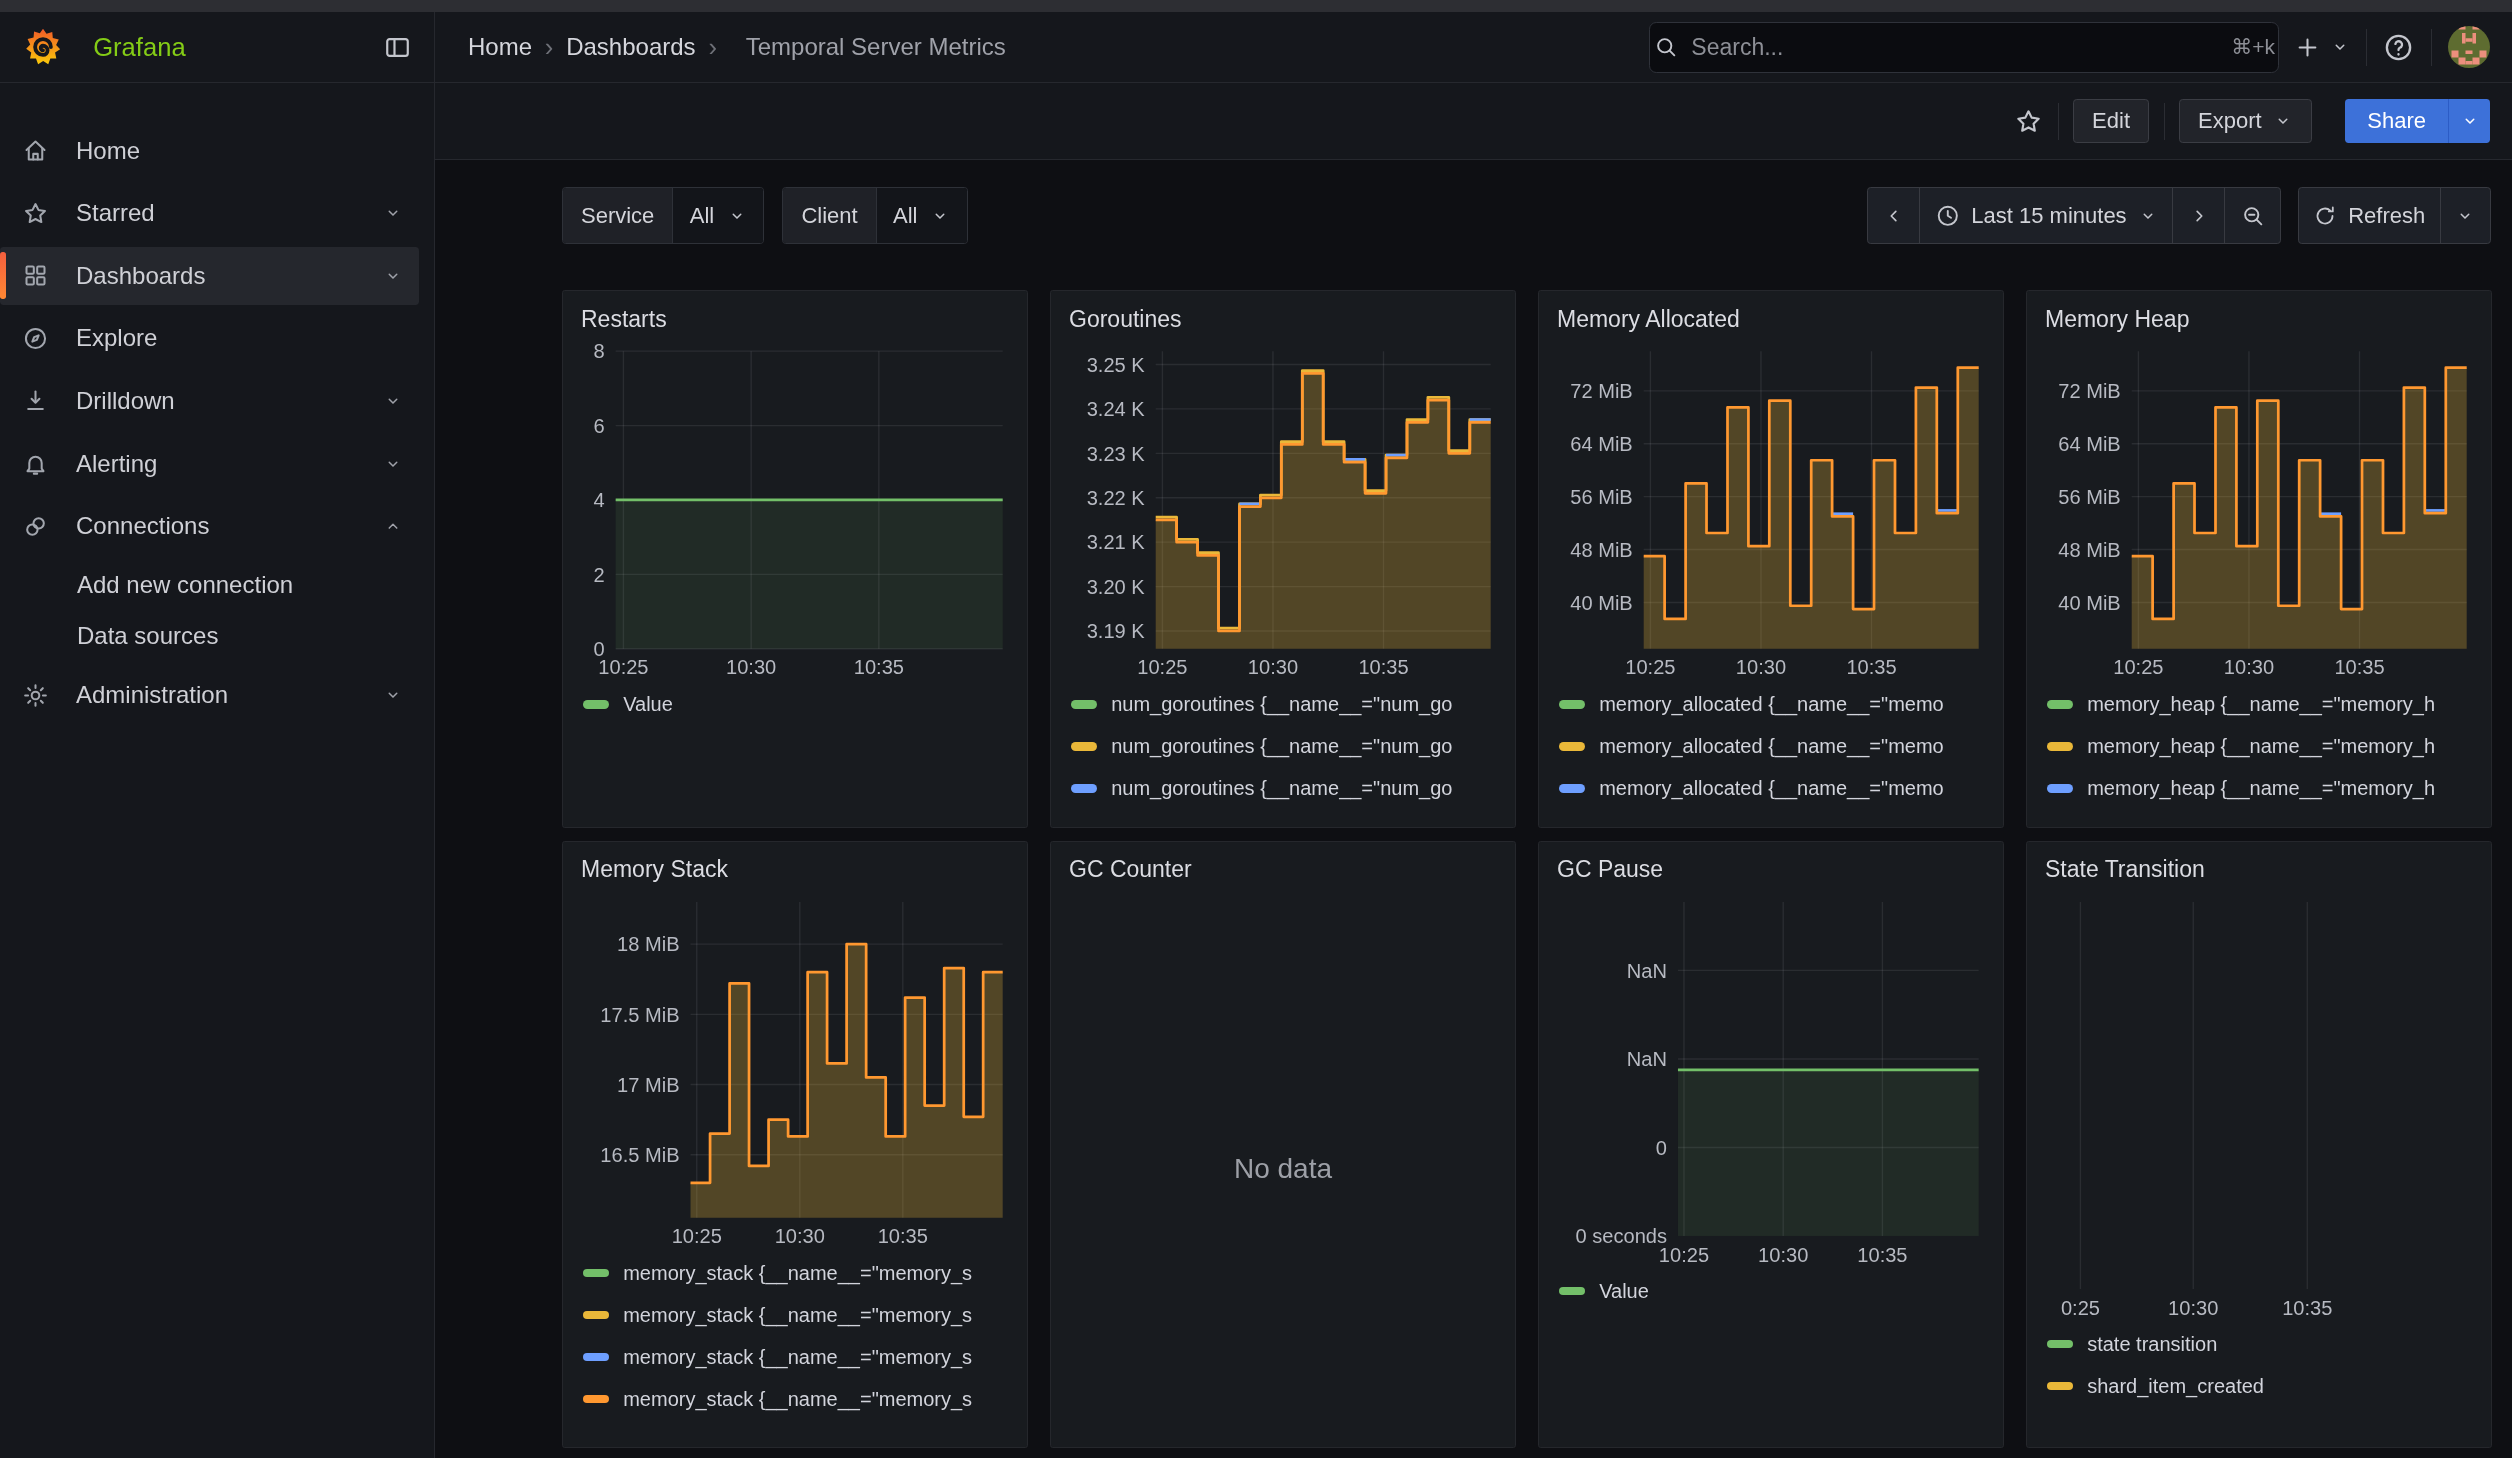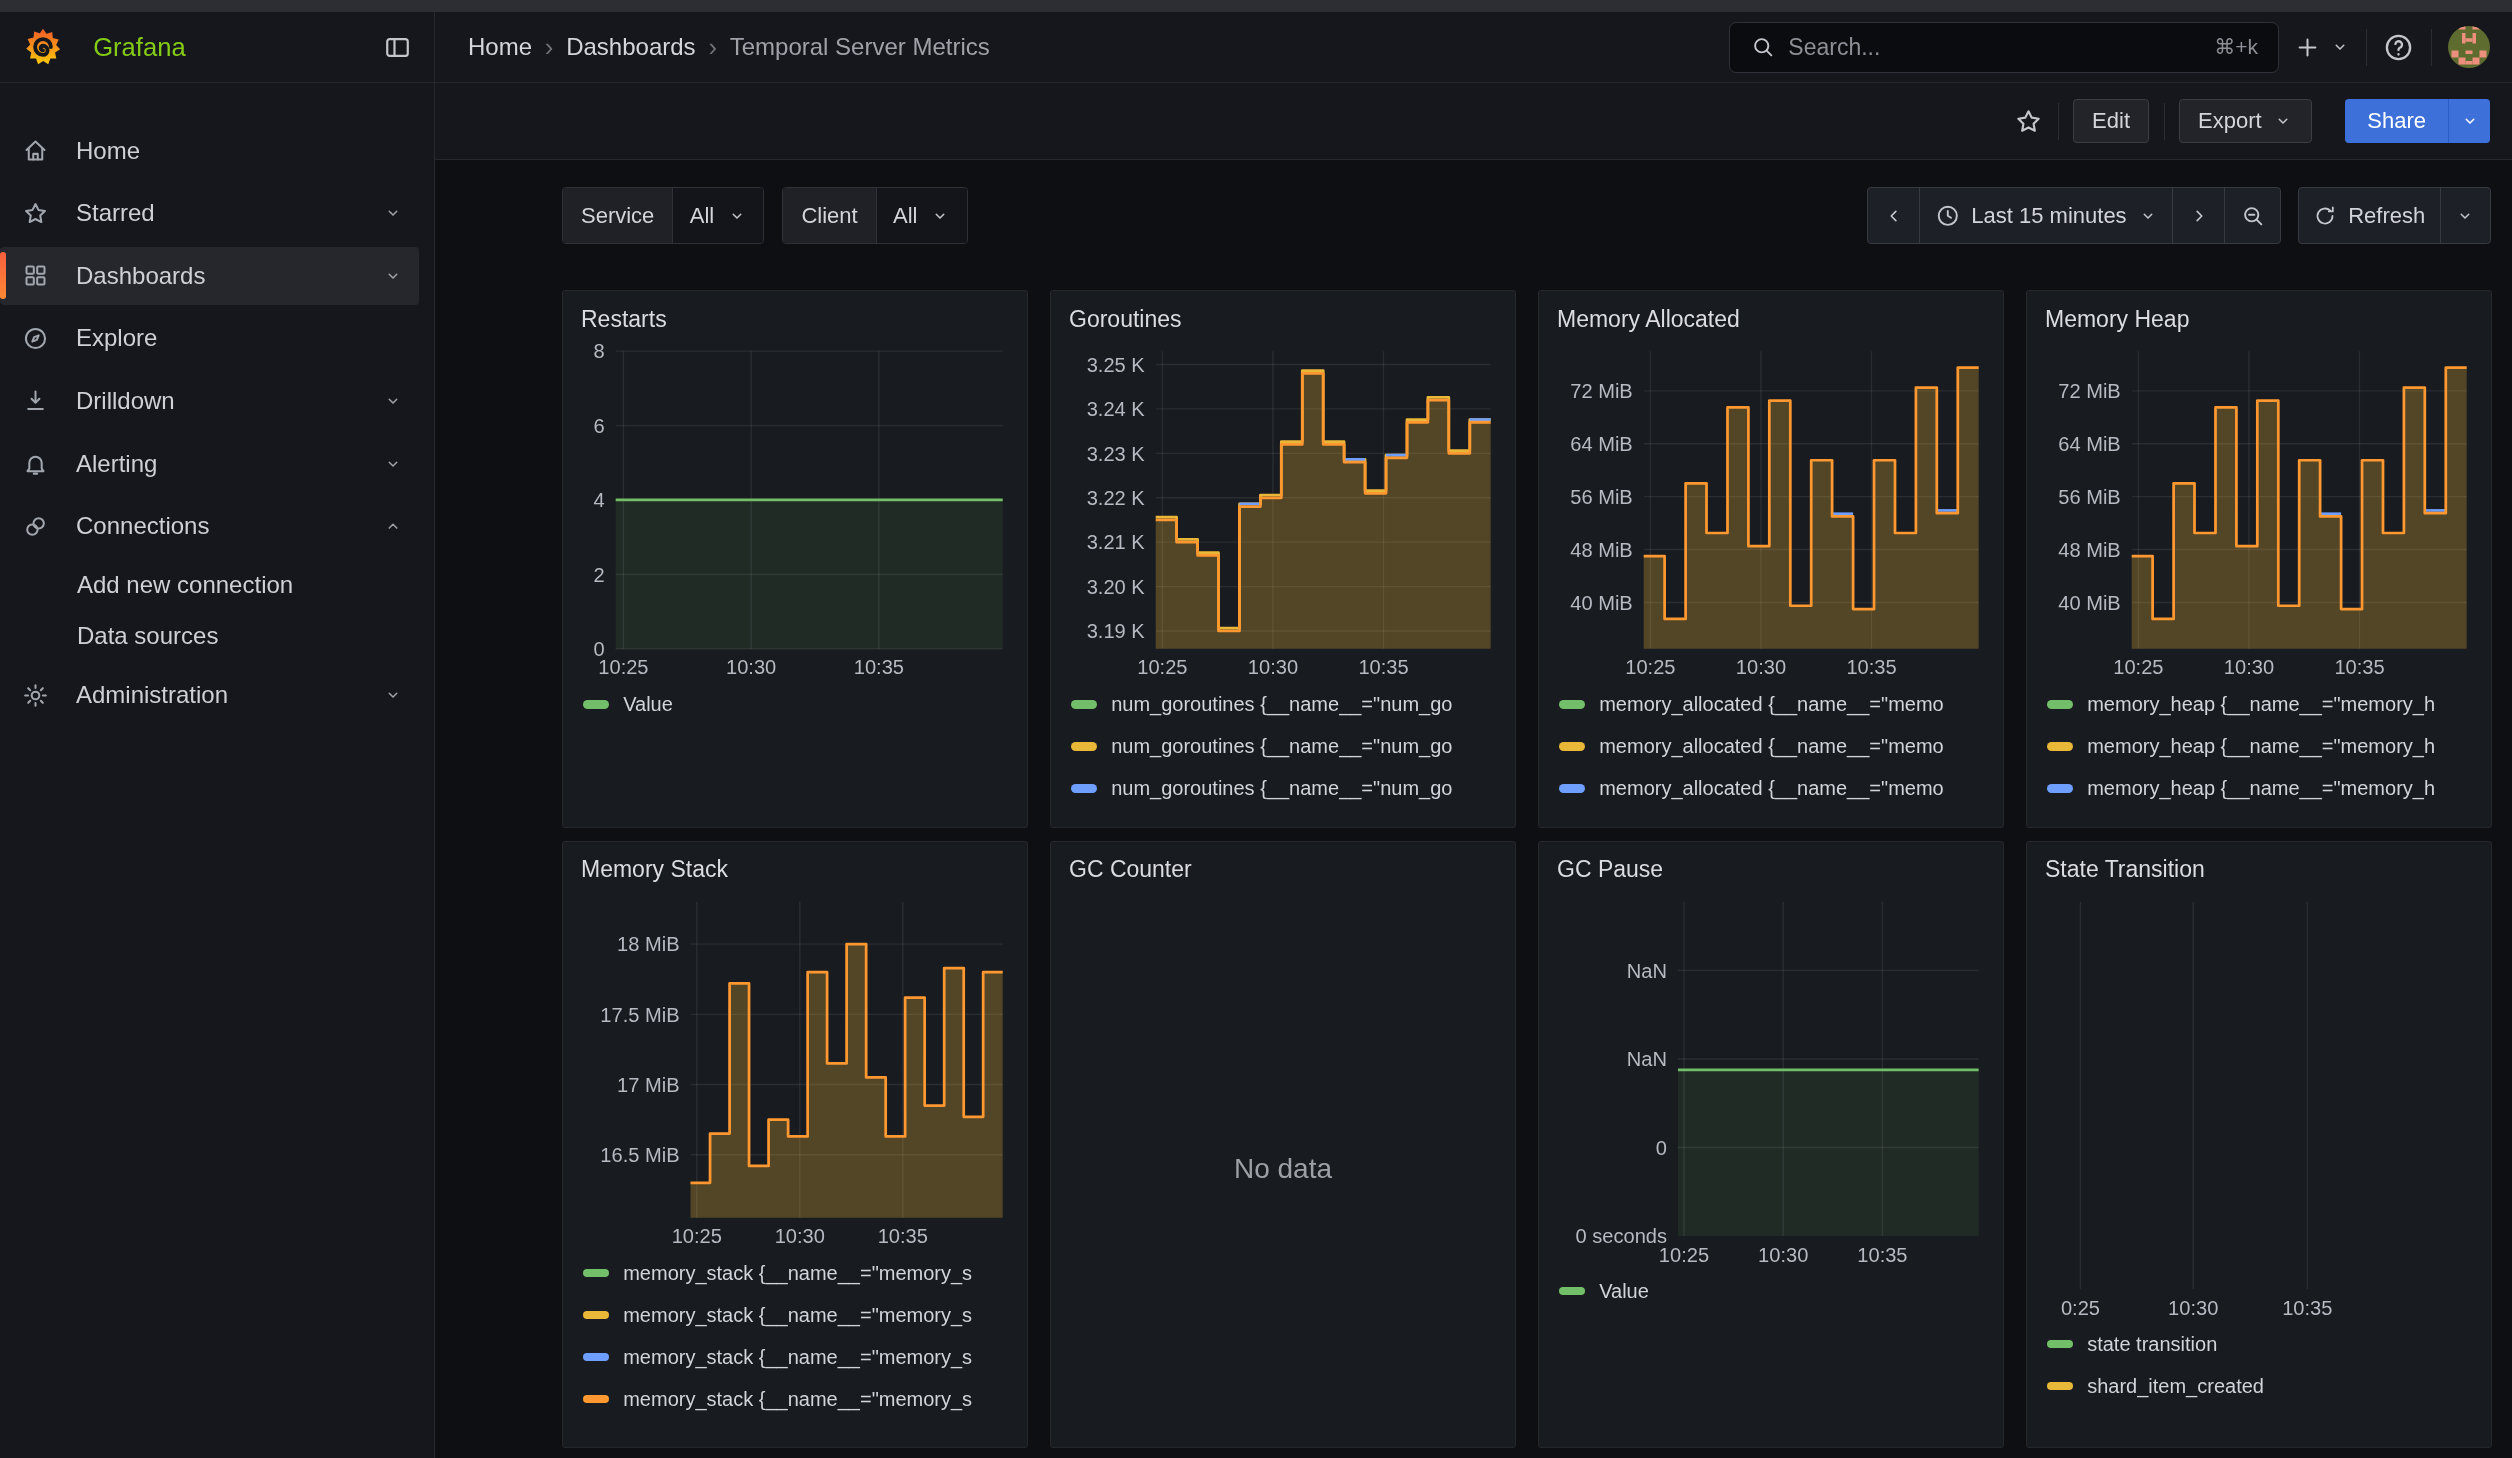--- a/index.html
+++ b/index.html
@@ -10,23 +10,23 @@
   .hdr-left { background:#15171c; border-right:0.9px solid #26282e; border-bottom:0.9px solid #26282e;
               display:flex; align-items:center; padding:0 22px; gap:16.4px; }
   .logo { display:flex; align-items:center; }
   .app-name { font-size:25.6px; color:#84cc16; font-weight:400; margin-left:12.8px; }
   .hdr-spacer { flex:1; }
   .icon-btn { display:flex; align-items:center; justify-content:center; color:#c4c6cd; background:none; border:none; cursor:pointer; }
   .hdr-right { background:#15171c; border-bottom:0.9px solid #26282e; display:flex; align-items:center; padding:0 22px 0 33px; gap:14.6px; }
   .crumbs { display:flex; align-items:center; gap:12.8px; font-size:24px; }
   .crumb { color:#d5d6dc; }
   .crumb-sep { color:#6e7077; font-size:25.6px; }
-  .crumb.current { color:#9fa1a9; }
-  .search-box { margin-left:auto; width:550px; height:51px; background:#0b0c10; border:0.9px solid #2f323a;
-                border-radius:7.3px; display:flex; align-items:center; padding:0 20px; gap:12.8px; }
+  .crumb.current { color:#9fa1a9;margin-left:16px; }
+  .search-box { margin-left:auto; width:630px; height:51px; background:#0b0c10; border:0.9px solid #2f323a;
+                border-radius:7.3px; display:flex; align-items:center; padding:0 3px; gap:12.8px; }
   .search-box input { flex:1; background:transparent; border:none; outline:none; color:#cfd1d9; font-size:23px; font-family:inherit; }
   .search-box input::placeholder { color:#8d8f96; }
   .kbd-hint { color:#8d8f96; font-size:21px; }
   .hdr-icons { display:flex; align-items:center; gap:16.4px; }
   .v-div { width:0.9px; height:37px; background:#2b2d33; }
   .avatar { width:42px; height:42px; border-radius:50%; overflow:hidden; display:block; }
   .sidebar { background:#15171c; border-right:0.9px solid #26282e; padding-top:34px; }
   .side-item { display:flex; align-items:center; height:58px; margin:4.6px 14.6px 4.6px 0; padding-left:22px; gap:27px;
                border-radius:3.7px; position:relative; cursor:pointer; }
   .side-item .lbl { font-size:24px; color:#cfd0d6; flex:1; }

